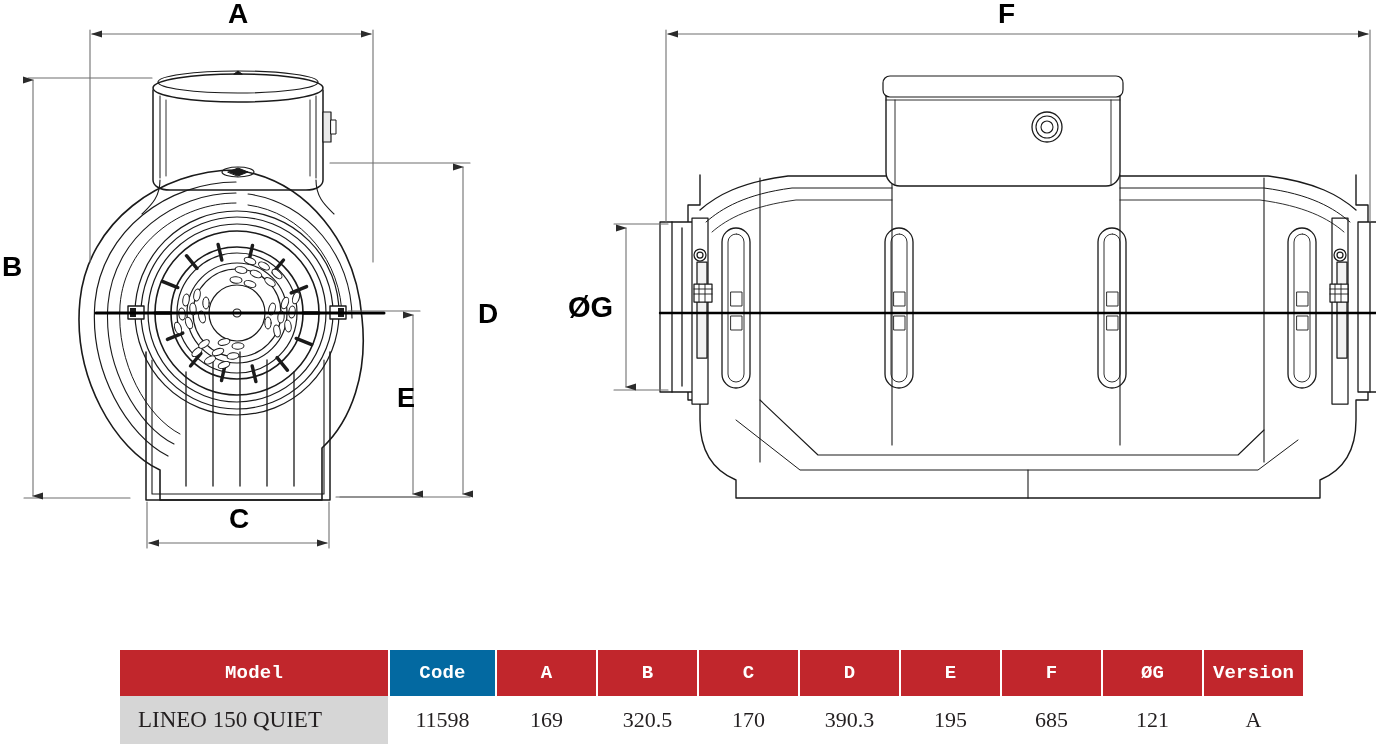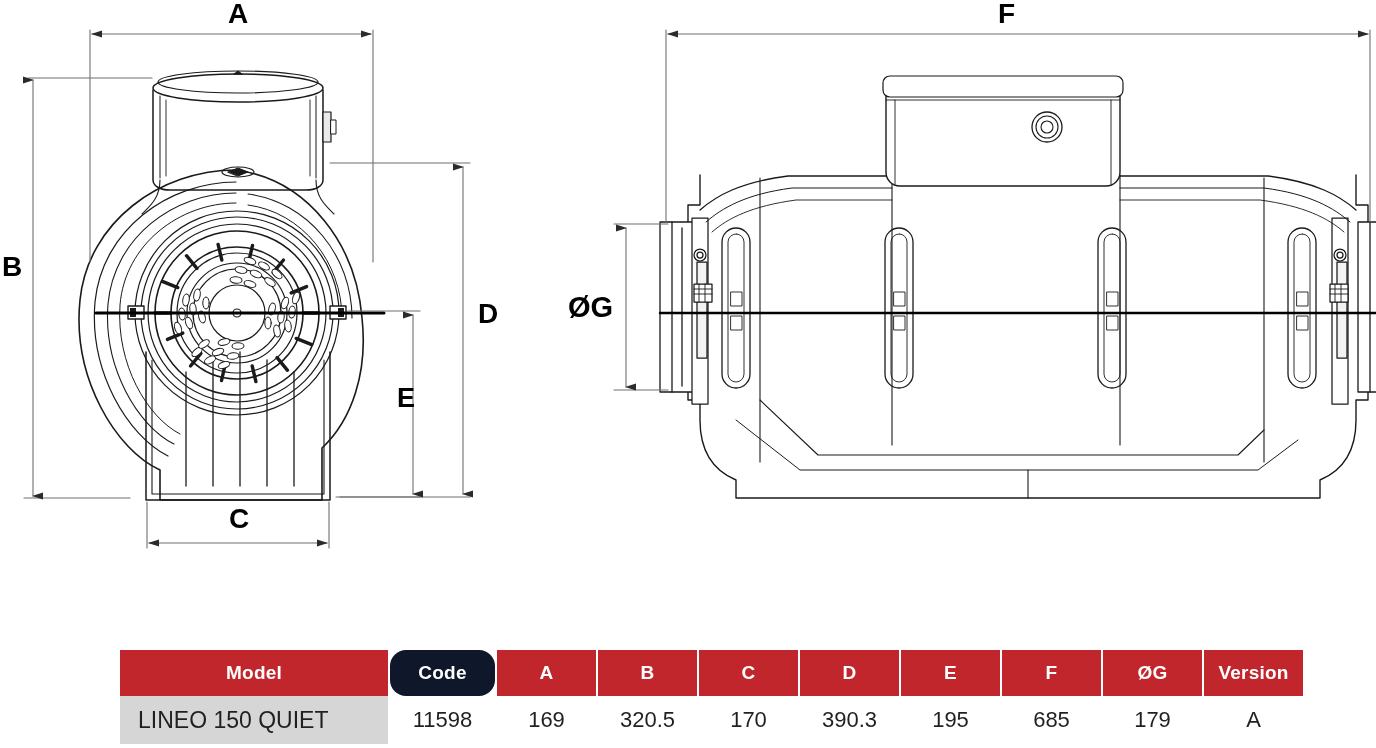--- a/index.html
+++ b/index.html
@@ -35,34 +35,34 @@
   }
   table.spec {
     border-collapse: separate;
     border-spacing: 2px 0;
     width: 100%;
     table-layout: fixed;
   }
   table.spec th {
     height: 46px;
     color: #ffffff;
-    font-family: Liberation Sans, sans-serif;
+    font-family: Liberation Mono, monospace;
     font-weight: bold;
     font-size: 19px;
     letter-spacing: .2px;
     text-align: center;
     vertical-align: middle;
     border: 0;
     padding: 0;
   }
   table.spec th.red { background: #C1262C; }
-  table.spec th.gold { background: #0f172a; border-radius: 16px; }
+  table.spec th.gold { background: #0369a1; }
   table.spec td {
     height: 48px;
-    font-family: Liberation Sans, sans-serif;
+    font-family: Liberation Serif, serif;
     font-weight: normal;
     font-size: 22px;
     color: #231f20;
     text-align: center;
     vertical-align: middle;
     background: #ffffff;
     border: 0;
     padding: 0;
   }
   table.spec td.model-cell {
@@ -435,20 +435,20 @@
       <tbody>
         <tr>
           <td class="model-cell">LINEO 150 QUIET</td>
           <td>11598</td>
           <td>169</td>
           <td>320.5</td>
           <td>170</td>
           <td>390.3</td>
           <td>195</td>
           <td>685</td>
-          <td>179</td>
+          <td>121</td>
           <td>A</td>
         </tr>
       </tbody>
     </table>
   </div>
 
 </div>
 
 </body></html>

